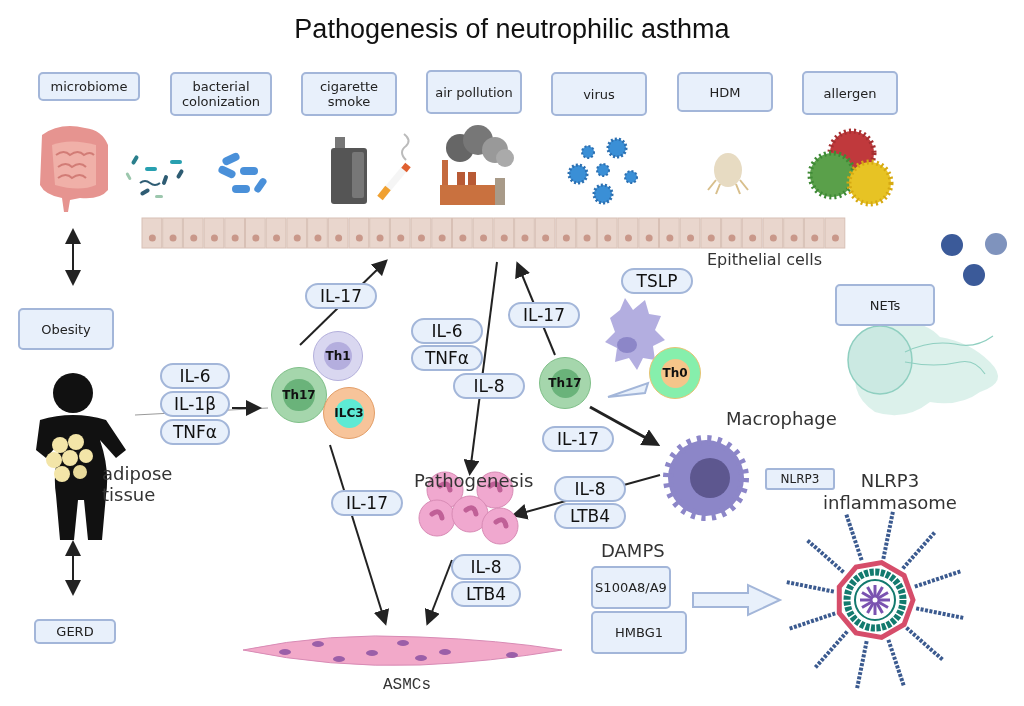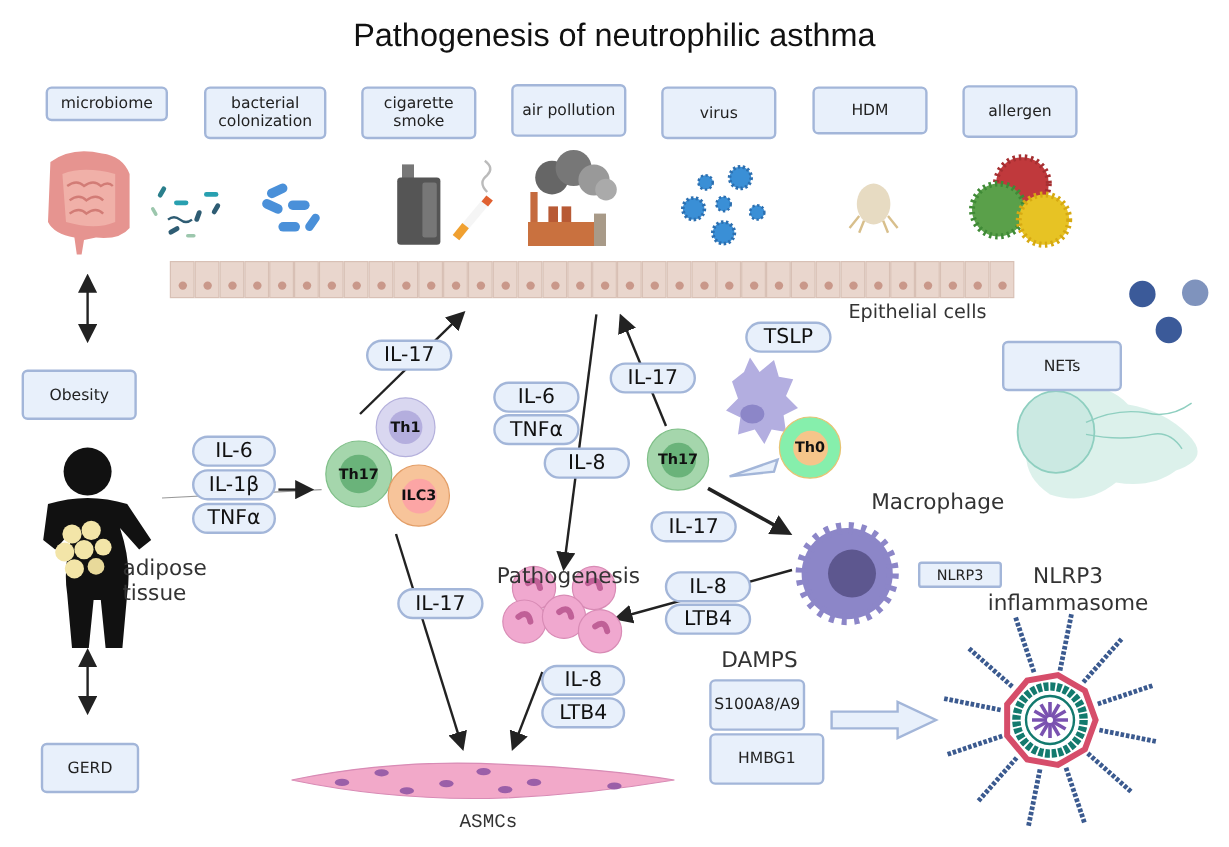--- a/index.html
+++ b/index.html
@@ -284,35 +284,35 @@
       <line x1="875" y1="600" x2="875" y2="585" stroke="#7a52b0" stroke-width="3"></line>
       <line x1="875" y1="600" x2="882.5" y2="587.0096189432335" stroke="#7a52b0" stroke-width="3"></line>
       <line x1="875" y1="600" x2="887.9903810567665" y2="592.5" stroke="#7a52b0" stroke-width="3"></line>
       <circle cx="875" cy="600" r="2.5" fill="#fff"></circle>
     </g>
 </svg>
 
 <div class="label" style="left:707px;top:250px;font-size:16px;">Epithelial cells</div>
 
 <div class="box" style="left:18px;top:308px;width:96px;height:42px;">Obesity</div>
-<div class="box" style="left:34px;top:619px;width:82px;height:42px;">GERD</div>
+<div class="box" style="left:34px;top:619px;width:82px;height:25px;">GERD</div>
 <div class="label" style="left:102px;top:463px;width:80px;line-height:21px;font-size:18px;">adipose tissue</div>
 
 <div class="pill" style="left:160px;top:363px;width:70px;">IL-6</div>
 <div class="pill" style="left:160px;top:391px;width:70px;">IL-1β</div>
 <div class="pill" style="left:160px;top:419px;width:70px;">TNFα</div>
 
 <div class="cell" style="left:313px;top:331px;width:50px;height:50px;background:#d9d7f0;border:1px solid #b4b0dc;">
     <div class="core" style="background:#b4aede;">Th1</div>
   </div>
 <div class="cell" style="left:271px;top:367px;width:56px;height:56px;background:#a5d6ac;border:1px solid #7fbf88;">
     <div class="core" style="background:#6ab37a;">Th17</div>
   </div>
 <div class="cell" style="left:323px;top:387px;width:52px;height:52px;background:#f7c49a;border:1px solid #e39e67;">
-    <div class="core" style="background:#fca5a5;">ILC3</div>
+    <div class="core" style="background:#5eead4;">ILC3</div>
   </div>
 <div class="cell" style="left:539px;top:357px;width:52px;height:52px;background:#a5d6ac;border:1px solid #7fbf88;">
     <div class="core" style="background:#6ab37a;">Th17</div>
   </div>
 <div class="cell" style="left:649px;top:347px;width:52px;height:52px;background:#86efac;border:1px solid #e7c373;">
     <div class="core" style="background:#f5c58a;">Th0</div>
   </div>
 
 <div class="pill" style="left:305px;top:283px;width:72px;">IL-17</div>
 <div class="pill" style="left:331px;top:490px;width:72px;">IL-17</div>

